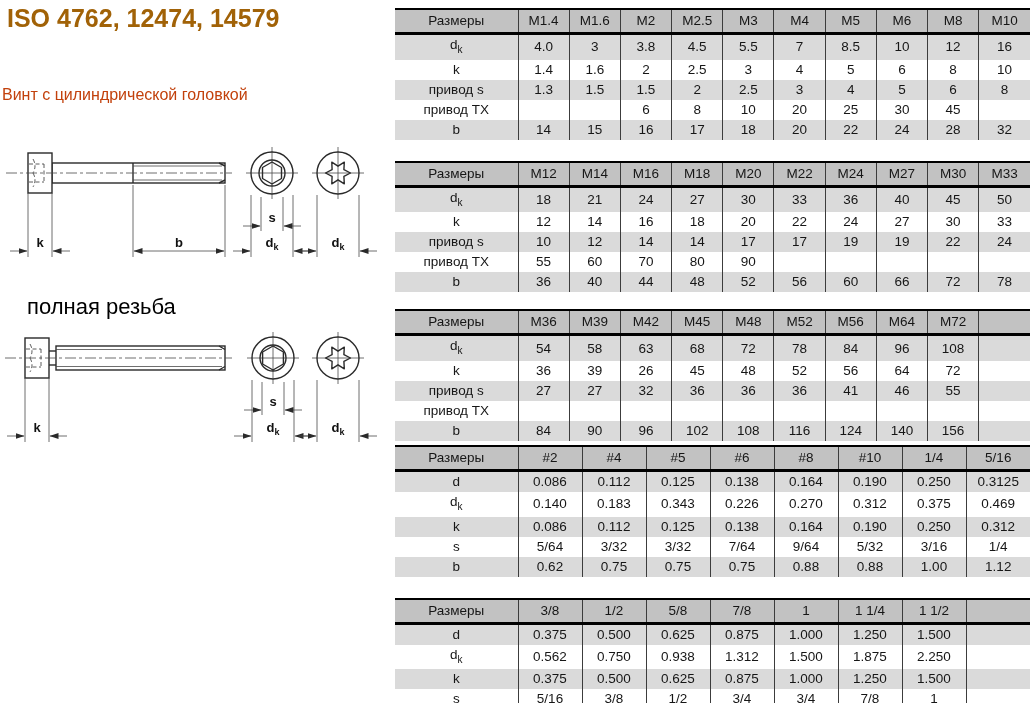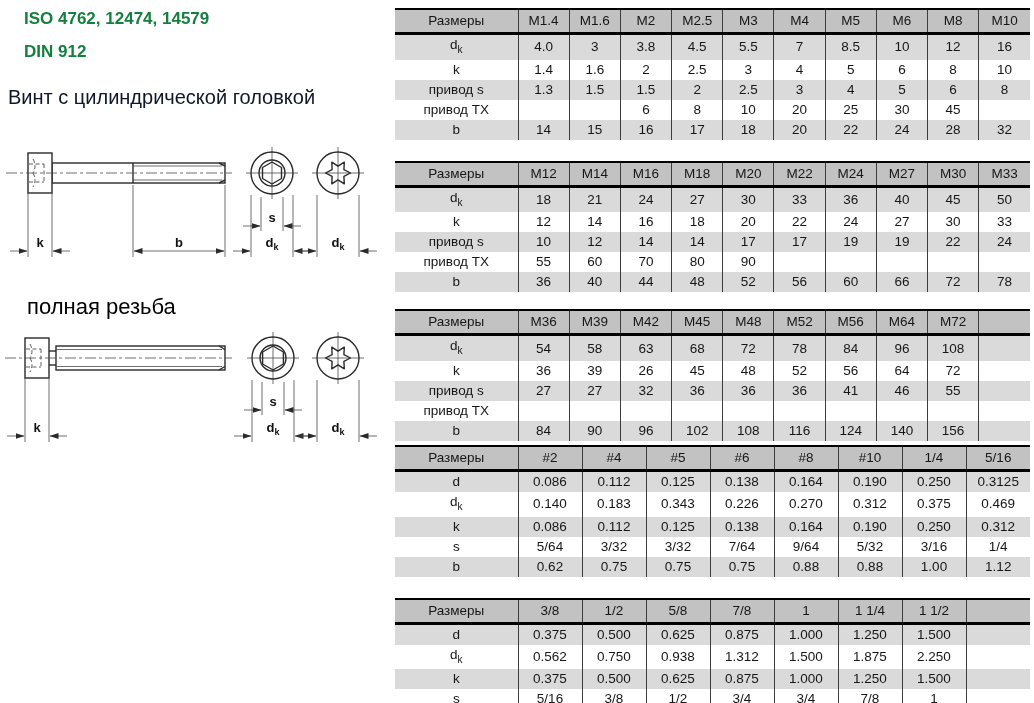--- a/index.html
+++ b/index.html
@@ -1,22 +1,22 @@
 <!DOCTYPE html>
 <html style="--header-bg: #c2c2c2; --row-alt: #dadada;"><head>
 <meta charset="utf-8">
 <style>
   html,body{margin:0;padding:0;}
   body{
     width:1034px;height:703px;position:relative;background:#fff;
     font-family:"Liberation Sans",sans-serif;color:#111;overflow:hidden;
   }
   
-  .title-block{position:absolute;left:24px;top:2px;font-weight:bold;font-size:17px;line-height:33px;color:#15803d;}
-  .subtitle{position:absolute;left:8px;top:86px;font-size:20px;color:#0f172a;}
+  .title-block{position:absolute;left:7px;top:2px;font-weight:bold;font-size:25px;line-height:33px;color:#a16207;}
+  .subtitle{position:absolute;left:2px;top:86px;font-size:16px;color:#c2410c;}
   .full-thread-label{position:absolute;left:27px;top:294px;font-size:22px;color:#000;}
   .drawing{position:absolute;left:0;}
   .drawing.d1{top:145px;}
   .drawing.d2{top:318px;}
   svg .obj{stroke:#2a2a2a;stroke-width:1.4;fill:none;}
   svg .objf{stroke:#2a2a2a;stroke-width:1.4;fill:#fff;}
   svg .thin{stroke:#4a4a4a;stroke-width:0.8;fill:none;}
   svg .hid{stroke:#4a4a4a;stroke-width:0.9;fill:none;stroke-dasharray:4 2.5;}
   svg .cl{stroke:#4a4a4a;stroke-width:0.8;fill:none;stroke-dasharray:11 3 3 3;}
   svg text{font-family:"Liberation Sans",sans-serif;font-size:13px;font-weight:bold;fill:#111;text-anchor:middle;}
@@ -36,21 +36,20 @@
   table.dim-table th+th,table.dim-table td+td{border-left:1px solid #3c3c3c;}
   table.dim-table tbody tr:nth-child(odd){background:var(--row-alt,#dadada);}
   table.dim-table td.row-label sub{font-size:10px;}
   .t1{margin-top:8px}.t2{margin-top:21px}.t3{margin-top:17px}.t4{margin-top:4px}.t5{margin-top:21px}
 </style>
 </head>
 <body>
 
 <div class="title-block">
   <div>ISO 4762, 12474, 14579</div>
-  <div>DIN 912</div>
 </div>
 <div class="subtitle">Винт с цилиндрической головкой</div>
 
 <svg class="drawing d1" width="390" height="125" viewBox="0 0 390 125">
   <defs>
     <marker id="ar1" markerWidth="10" markerHeight="6" refX="8.5" refY="3" orient="auto" markerUnits="userSpaceOnUse">
       <path d="M0,0 L9,3 L0,6 Z" fill="#2a2a2a"></path>
     </marker>
     <marker id="ar1s" markerWidth="10" markerHeight="6" refX="8.5" refY="3" orient="auto-start-reverse" markerUnits="userSpaceOnUse">
       <path d="M0,0 L9,3 L0,6 Z" fill="#2a2a2a"></path>

